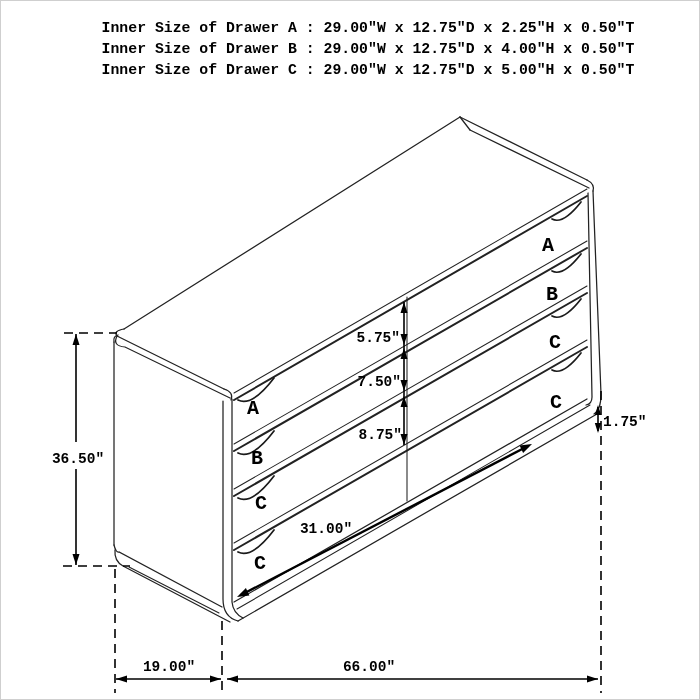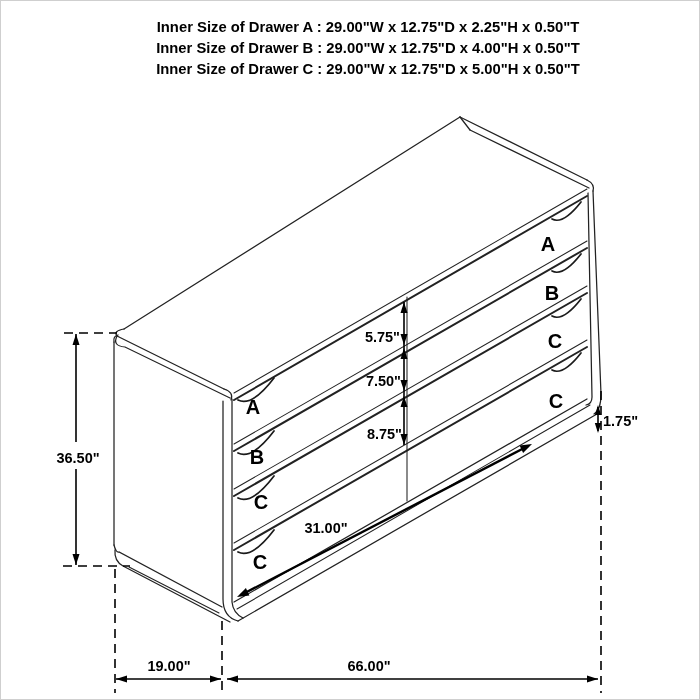--- a/index.html
+++ b/index.html
@@ -1,19 +1,19 @@
 <!DOCTYPE html>
 <html><head>
 <meta charset="utf-8">
 <style>
   html,body{margin:0;padding:0;background:#fff;}
   .canvas{
     position:relative;width:698px;height:698px;background:#ffffff;
     border:1px solid #cfcfcf;overflow:hidden;
-    font-family:Liberation Sans, sans-serif;
+    font-family:Liberation Mono, monospace;
   }
   svg{position:absolute;left:0;top:0;}
   .furn{stroke:#222222;fill:none;stroke-width:1.25;stroke-linecap:round;}
   .thin{stroke-width:1.05;}
   .thick{stroke-width:2;}
   .scoop{stroke:#1b1b1b;fill:none;stroke-width:1.7;stroke-linecap:round;}
   .dim{stroke:#000;fill:none;stroke-width:1.6;}
   .dimbold{stroke:#000;fill:none;stroke-width:2.4;}
   .dash{stroke:#000;fill:none;stroke-width:1.6;stroke-dasharray:9 6;}
   .ah{fill:#000;stroke:none;}

